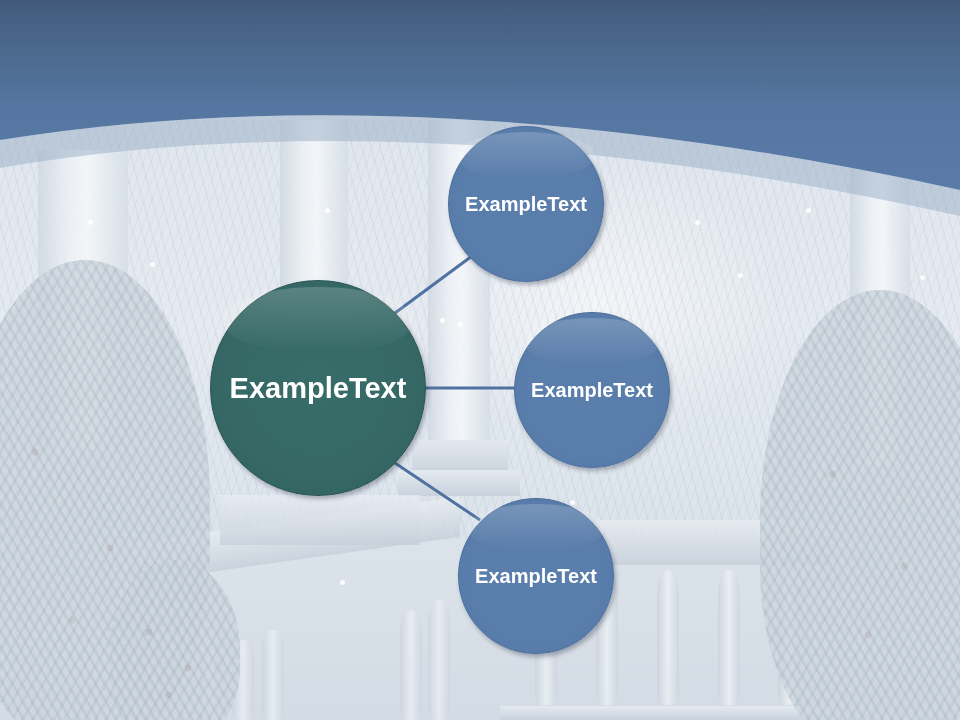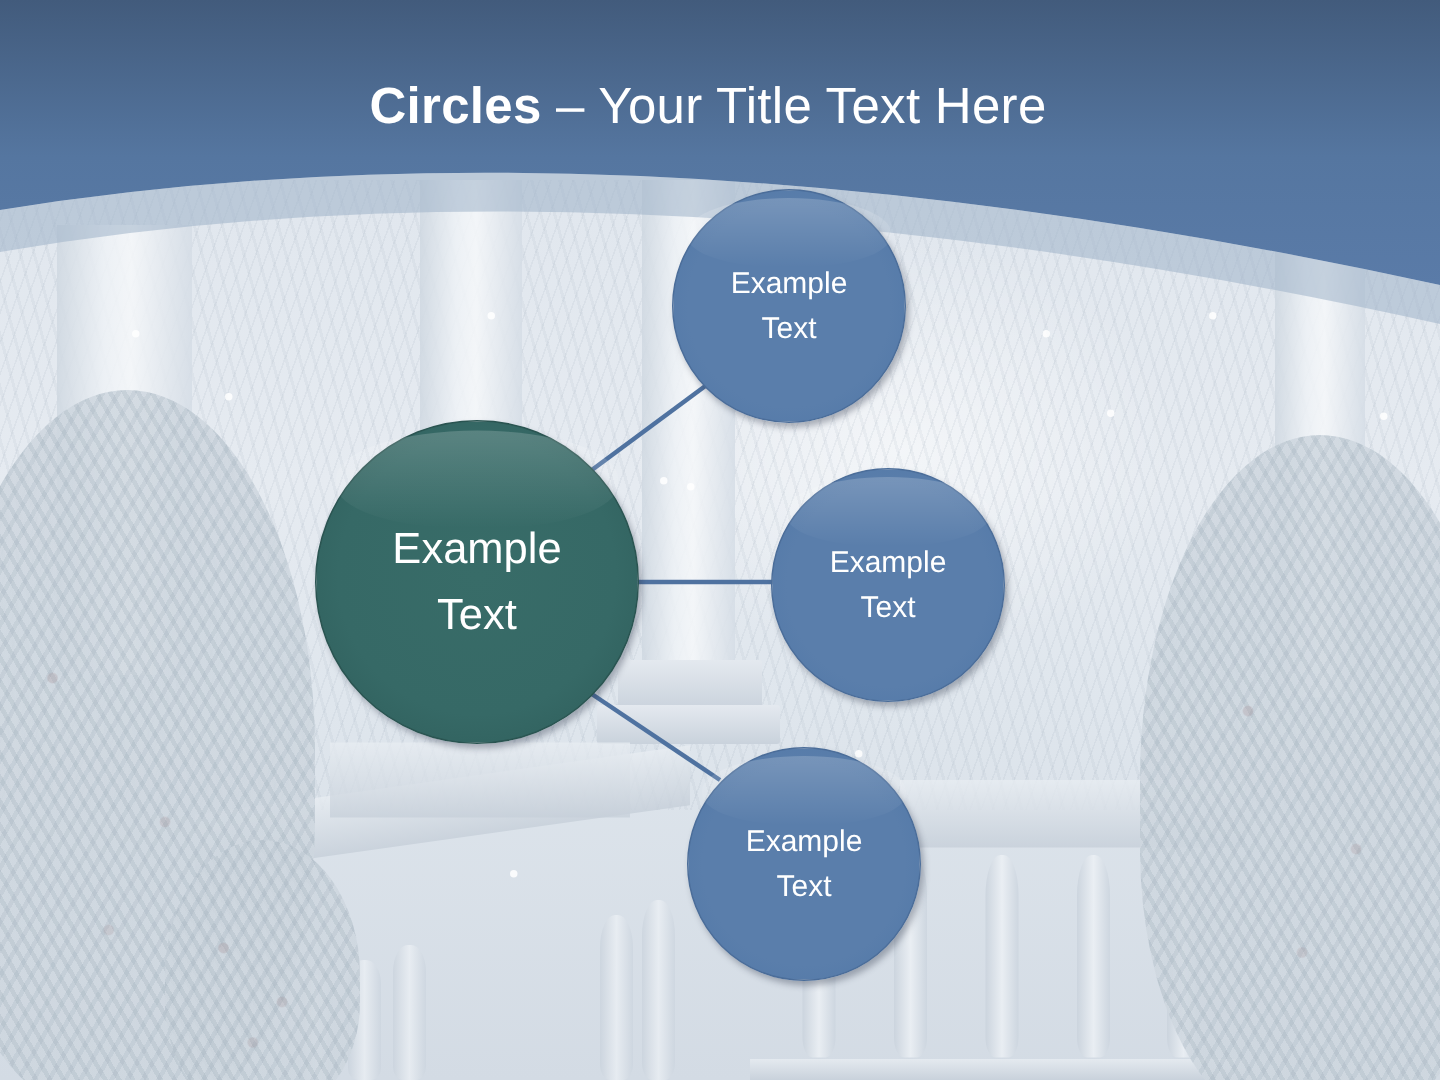--- a/index.html
+++ b/index.html
@@ -99,24 +99,25 @@
       top: 0;
       width: 960px;
       height: 720px;
     }
     .circle {
       position: absolute;
       border-radius: 50%;
       display: flex;
       align-items: center;
       justify-content: center;
-      flex-direction: column;
+      flex-direction: row;
       color: #ffffff;
       text-align: center;
       box-shadow: 2px 3px 4px rgba(40,50,70,0.35);
+      font-weight: bold;
     }
     .circle.main {
       background: radial-gradient(circle at 50% 48%, #386c68 0%, #366966 60%, #2f5f5c 88%, #4e8480 100%);
       border: 1px solid #2a5451;
       font-size: 29px;
       line-height: 44px;
     }
     .circle.sub {
       background: radial-gradient(circle at 50% 50%, #5a7eab 0%, #5a7eab 62%, #5379a8 84%, #7a9ac4 100%);
       border: 1px solid #4b6d99;
@@ -191,21 +192,20 @@
         <stop offset="0.55" stop-color="#5576a0"></stop>
         <stop offset="1" stop-color="#5a7ba8"></stop>
       </linearGradient>
     </defs>
 
     <path d="M0,140 Q420,72 960,190 L960,216 Q420,96 0,168 Z" fill="#9fb2c9" fill-opacity="0.55"></path>
 
     <path d="M0,0 L960,0 L960,190 Q420,72 0,140 Z" fill="url(#hdrGrad)"></path>
   </svg>
 
-  <div class="title"><span class="bold">Circles</span><span> – Your Title Text Here</span></div>
 
   <svg class="connectors" viewBox="0 0 960 720">
     <line x1="395" y1="313" x2="472" y2="256" stroke="#4f72a0" stroke-width="3"></line>
     <line x1="425" y1="388" x2="515" y2="388" stroke="#4f72a0" stroke-width="3"></line>
     <line x1="395" y1="463" x2="480" y2="520" stroke="#4f72a0" stroke-width="3"></line>
   </svg>
 
   <div class="circle main" style="left:210px;top:280px;width:214px;height:214px;">
     <span>Example</span>
     <span>Text</span>

